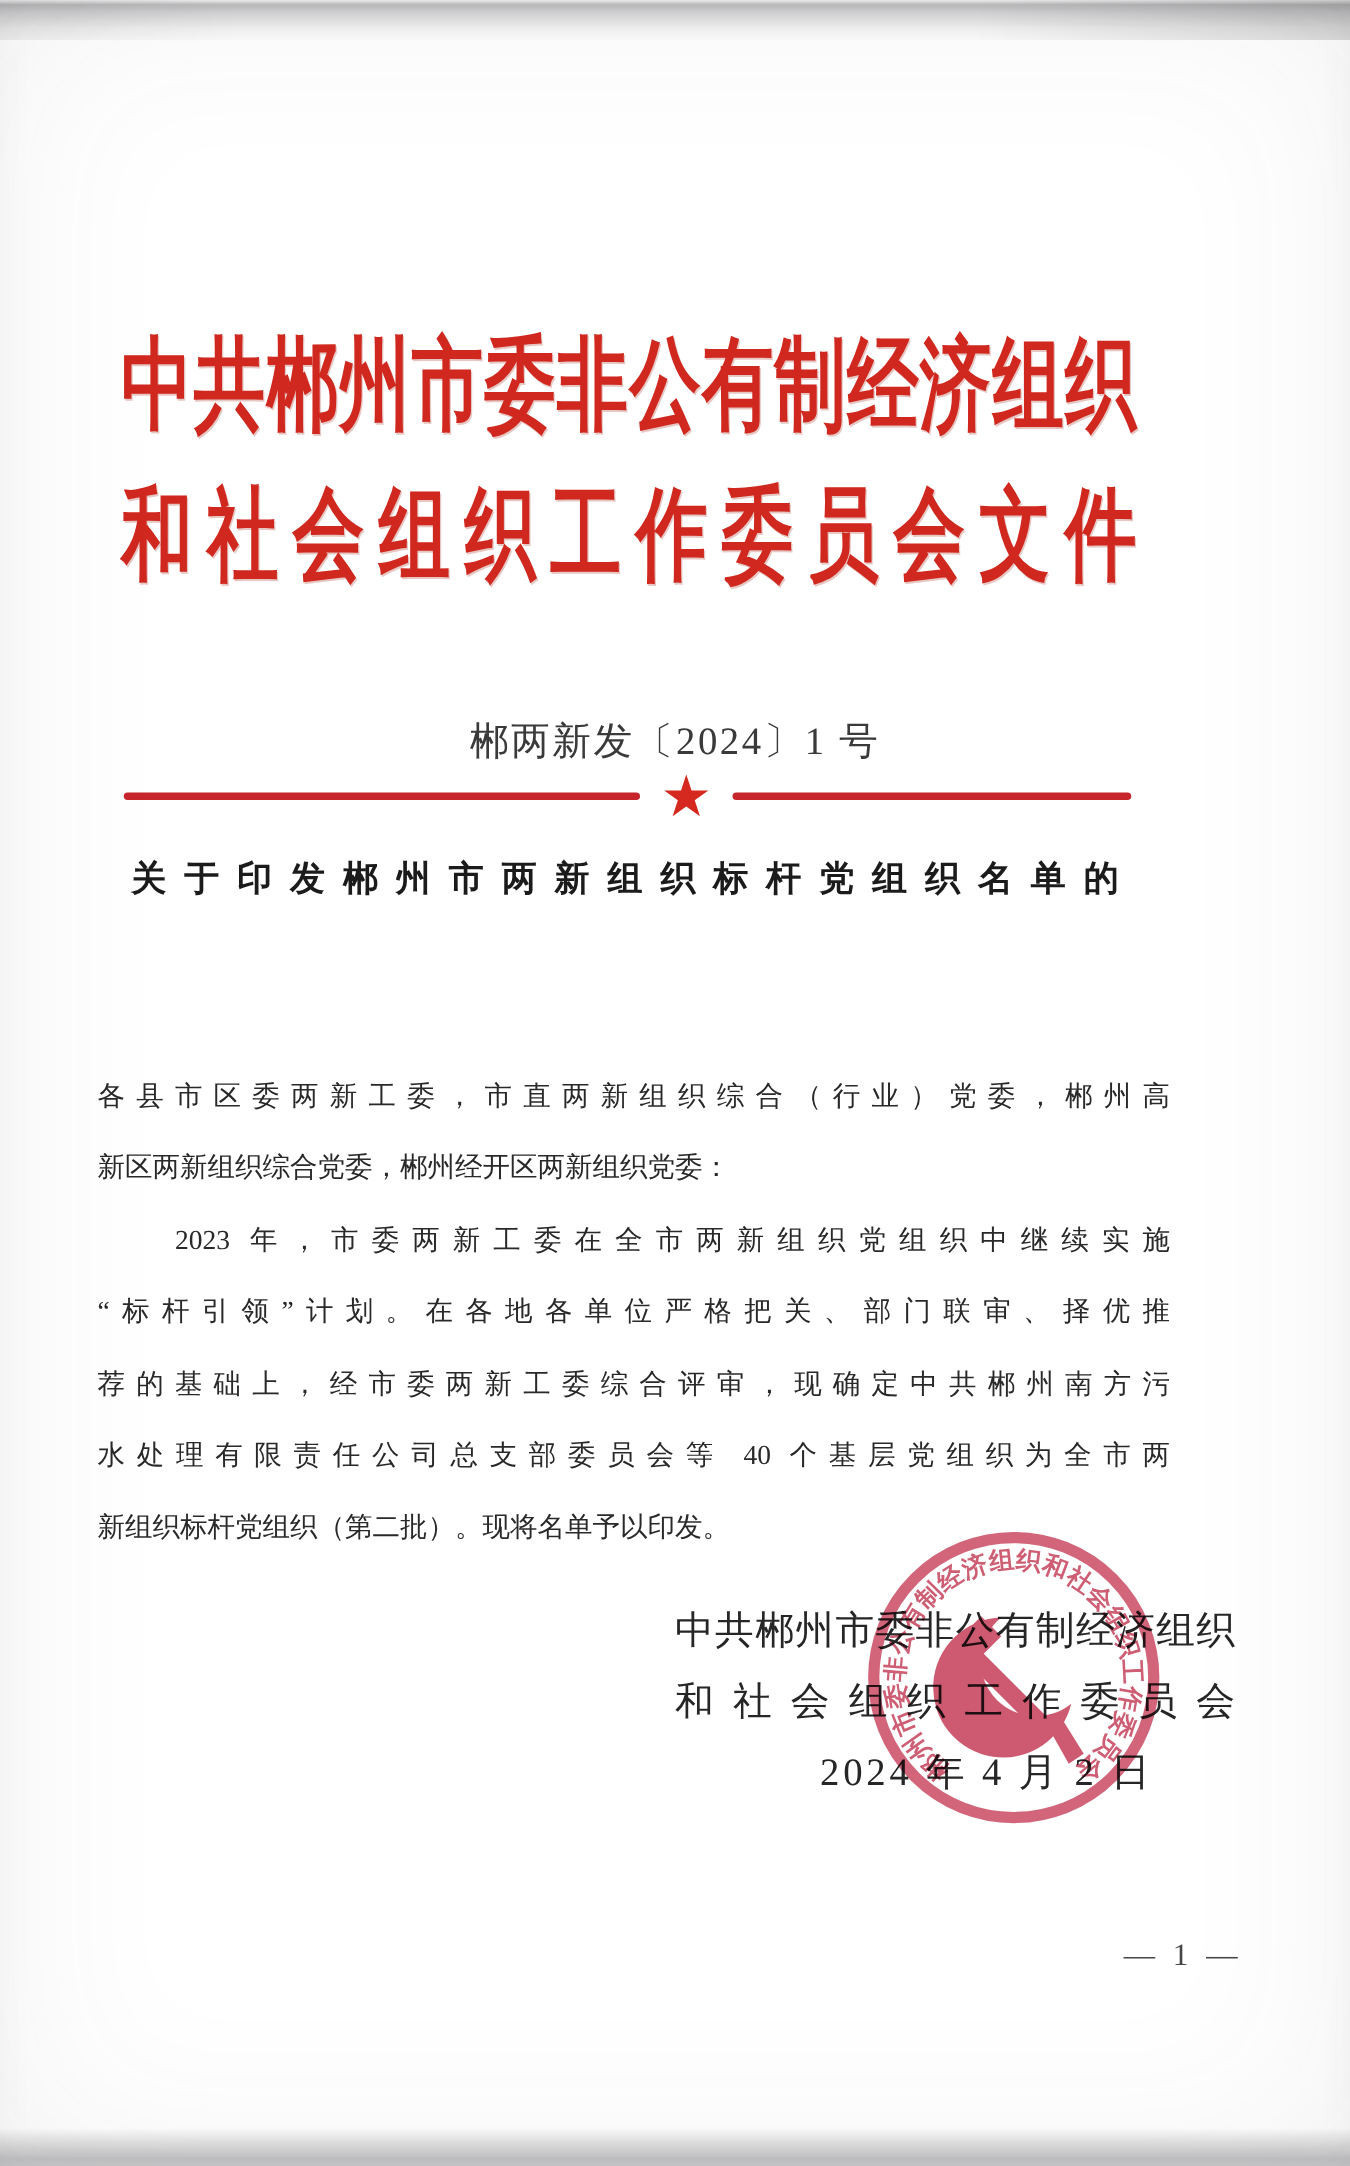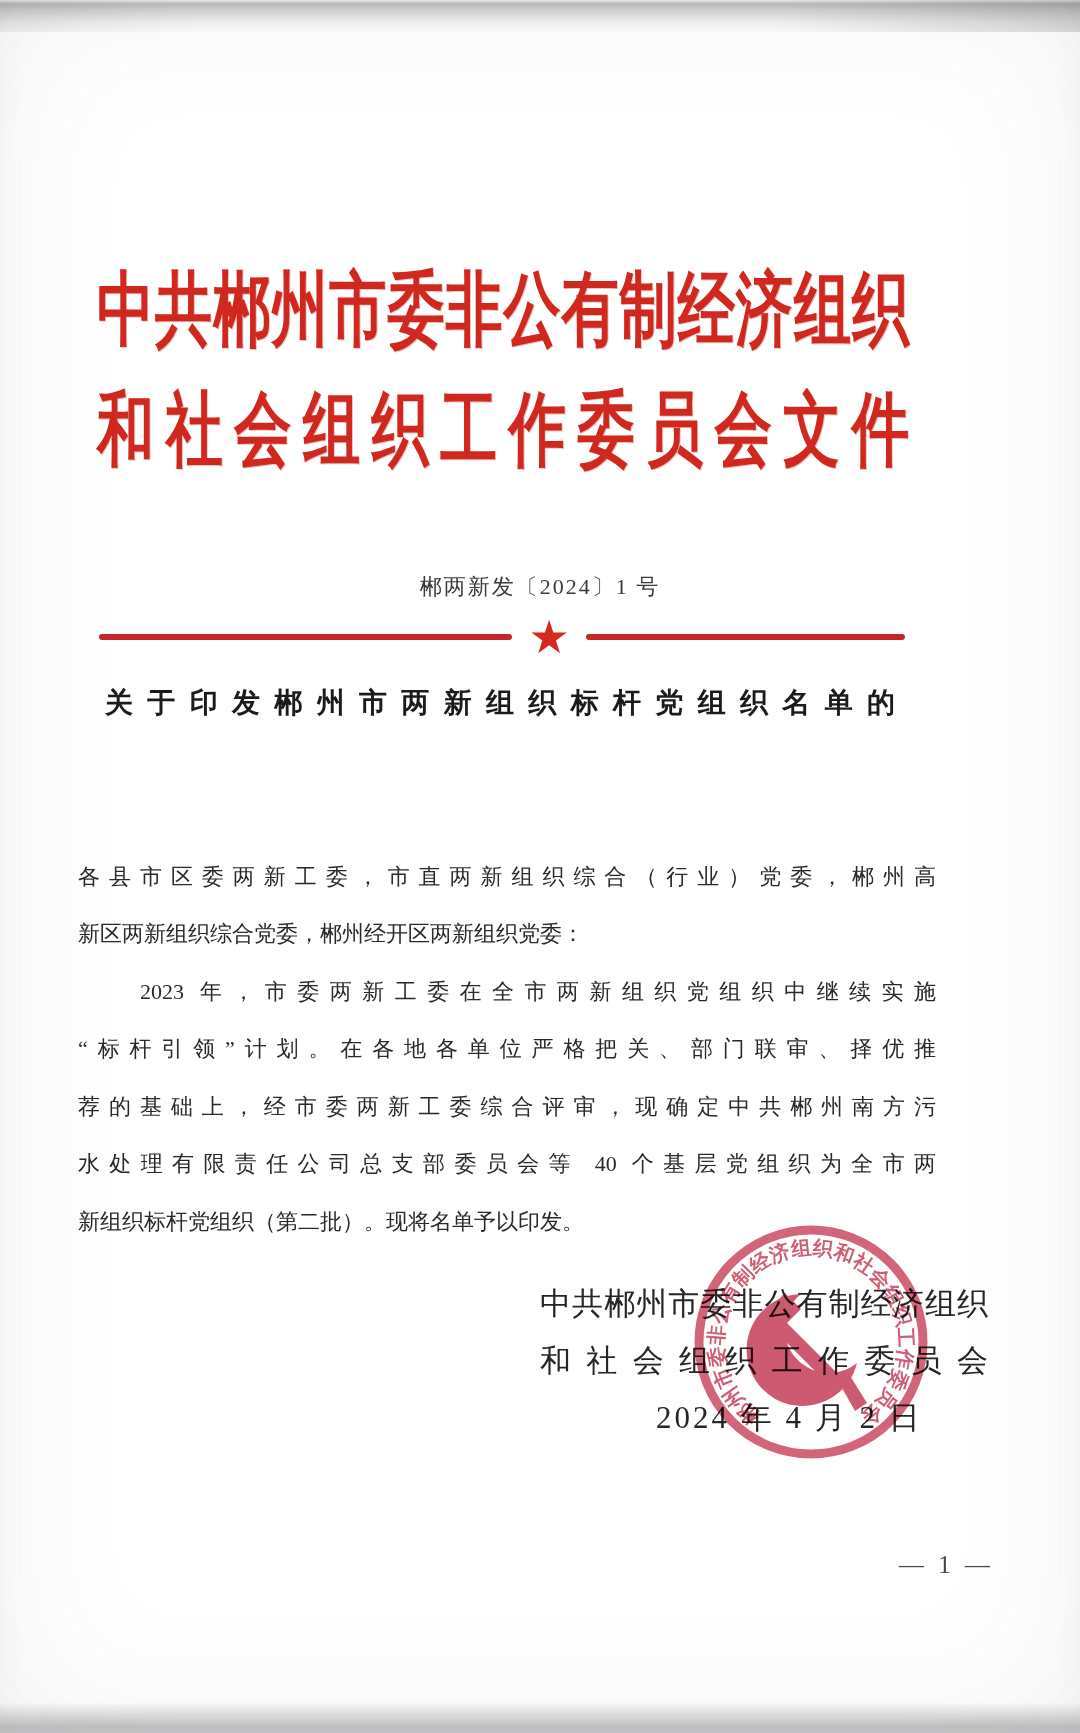--- a/index.html
+++ b/index.html
@@ -31,21 +31,21 @@
     text-align:justify; text-align-last:justify; text-justify:inter-character;
     transform:scaleY(1.42); transform-origin:top center;
     text-shadow:1px 1px 0 rgba(160,30,20,.25);
     white-space:nowrap;
   }
   .header-line.l1 { top:266px; }
   .header-line.l2 { top:386px; }
 
   .doc-number {
     position:absolute; top:572px; left:0; width:100%; text-align:center;
-    font-size:22px; color:#3a3a3a; letter-spacing:2px;
+    font-size:31px; color:#3a3a3a; letter-spacing:2px;
   }
 
   .sep-left  { position:absolute; top:634px; left:99px;  width:413px; height:6px; background:#c5252b; border-radius:3px; }
   .sep-right { position:absolute; top:634px; left:586px; width:319px; height:6px; background:#c5252b; border-radius:3px; }
   .sep-star {
     position:absolute; top:610px; left:519px; width:60px; text-align:center;
     font-size:46px; line-height:54px; color:#d5281e;
     font-family:"DejaVu Sans",sans-serif;
   }
 

